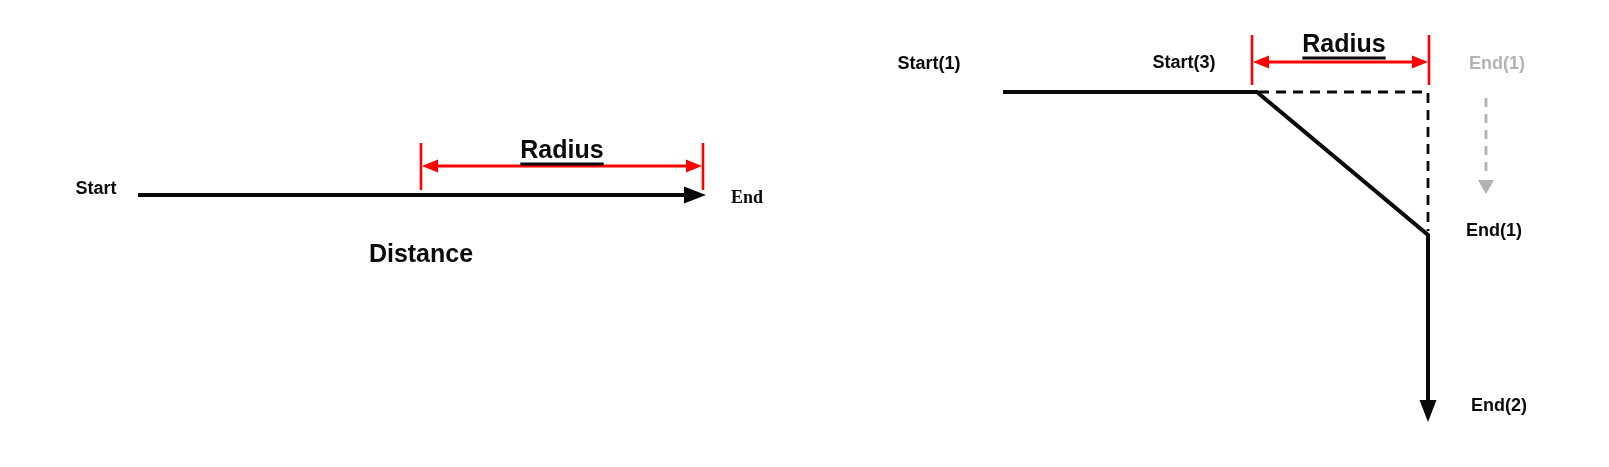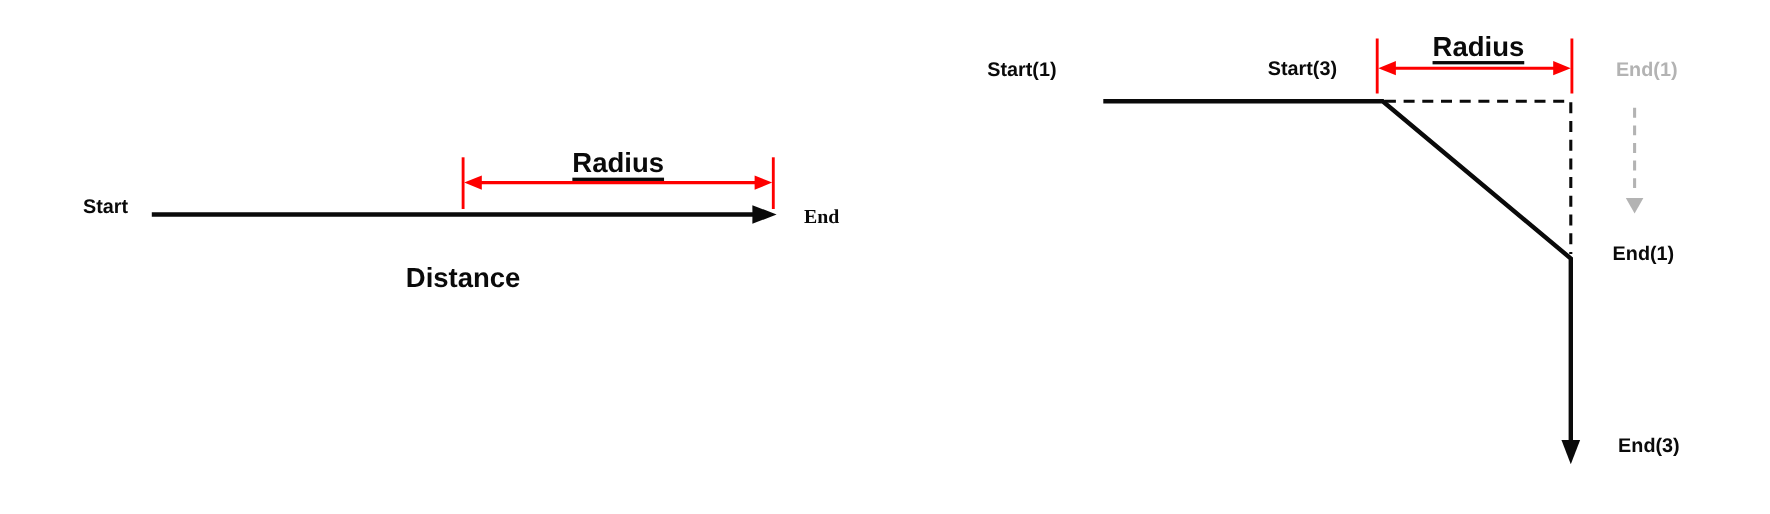--- a/index.html
+++ b/index.html
@@ -91,15 +91,15 @@
   <div class="lbl" style="left:929px; top:63px;">Start(1)</div>
 
   <div class="lbl" style="left:1184px; top:62px;">Start(3)</div>
 
   <div class="lbl small underlined" style="left:1344px; top:43px;">Radius</div>
 
   <div class="lbl ghost" style="left:1497px; top:63px;">End(1)</div>
 
   <div class="lbl" style="left:1494px; top:230px;">End(1)</div>
 
-  <div class="lbl" style="left:1499px; top:405px;">End(3)</div>
+  <div class="lbl" style="left:1499px; top:405px;">End(2)</div>
 
 </div>
 
 </body></html>

